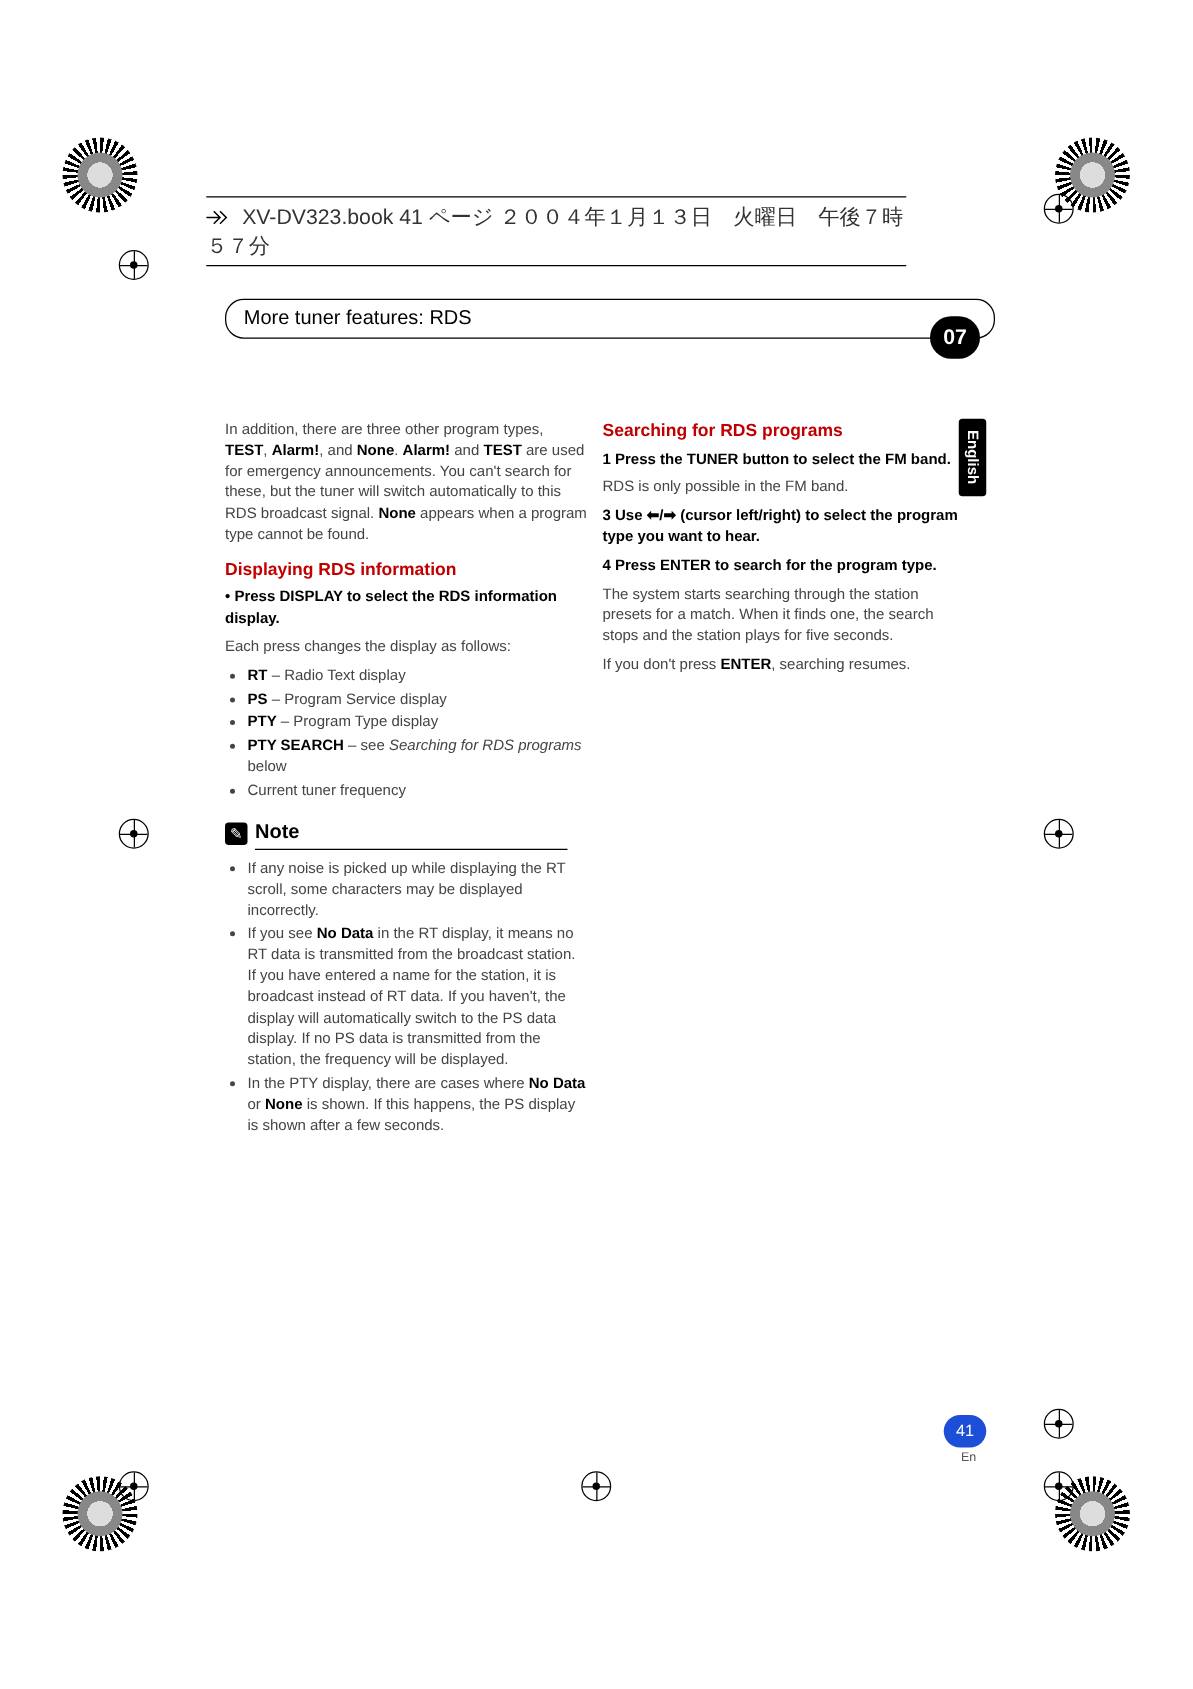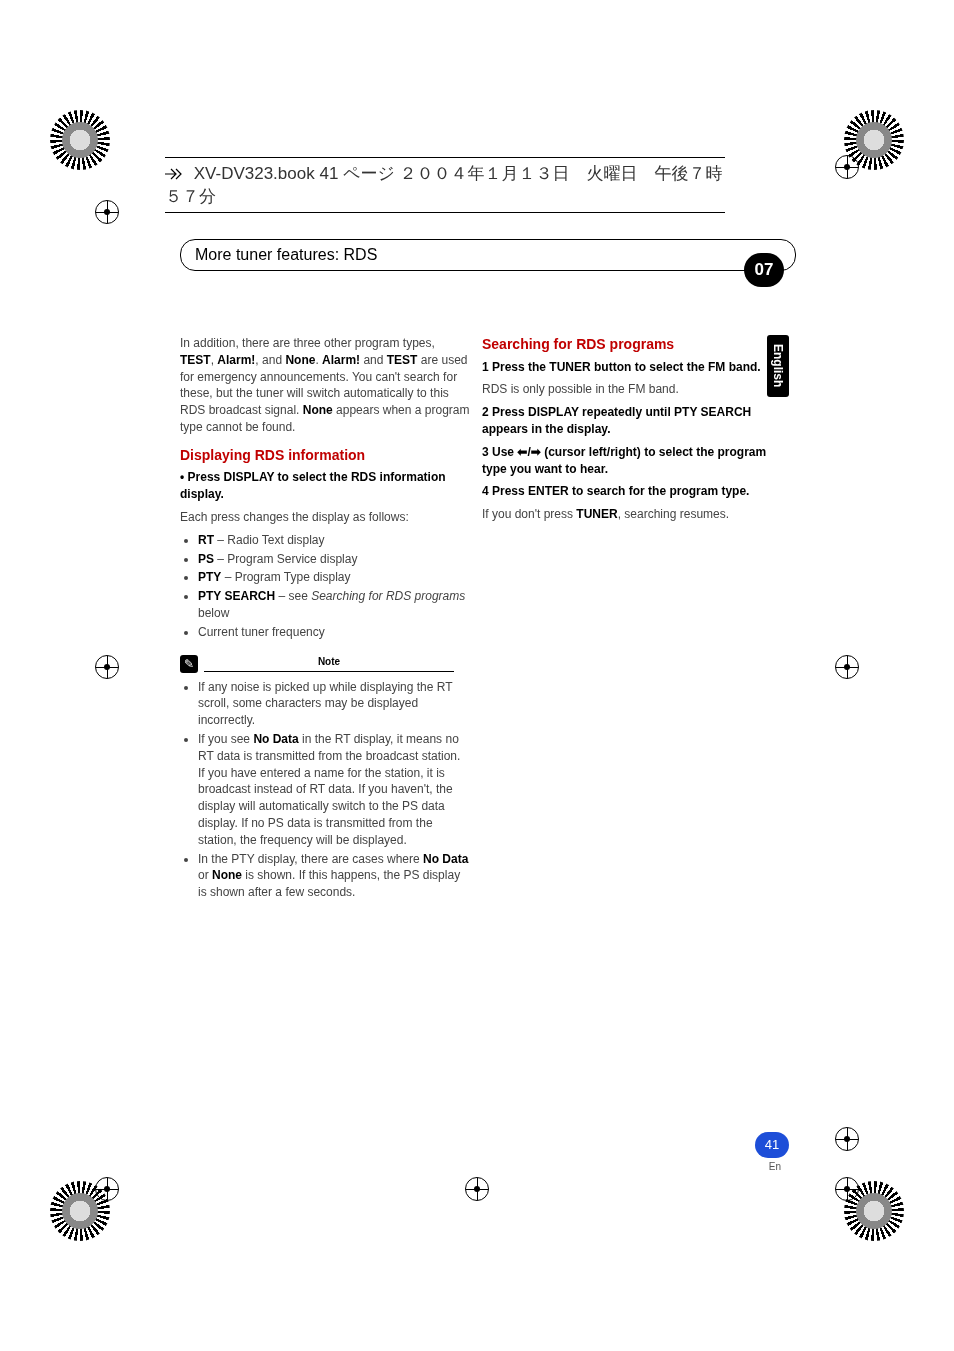--- a/index.html
+++ b/index.html
@@ -147,22 +147,21 @@
     font-size: 12px;
     line-height: 18px;
     text-align: center;
   }
   .note-label {
     font-weight: bold;
     color: #000;
     border-bottom: 1px solid #000;
     width: 250px;
     padding-bottom: 2px;
-    font-size: 10px;
-    text-align: center;
+    font-size: 16px;
   }
   .page-num {
     position: absolute;
     right: 165px;
     bottom: 193px;
     width: 34px;
     height: 26px;
     background: #1d4ed8;
     border-radius: 13px;
     color: #fff;
@@ -262,26 +261,26 @@
       <li><span>In the PTY display, there are cases where </span><b>No Data</b><span> or </span><b>None</b><span> is shown. If this happens, the PS display is shown after a few seconds.</span></li>
     </ul>
   </div>
 
   <div class="col">
     <div class="h3-red" style="margin-top:0;">Searching for RDS programs</div>
 
     <p><b>1    Press the TUNER button to select the FM band.</b></p>
     <p>RDS is only possible in the FM band.</p>
 
-    <p><b>2    Press DISPLAY repeatedly until PTY SEARCH appears in the display.</b></p>
 
     <p><b><span>3    Use </span><span>⬅/➡</span><span> (cursor left/right) to select the program type you want to hear.</span></b></p>
 
     <p><b>4    Press ENTER to search for the program type.</b></p>
-
-    <p><span>If you don't press </span><b>TUNER</b><span>, searching resumes.</span></p>
+    <p>The system starts searching through the station presets for a match. When it finds one, the search stops and the station plays for five seconds.</p>
+
+    <p><span>If you don't press </span><b>ENTER</b><span>, searching resumes.</span></p>
   </div>
 </div>
 
 <div class="page-num">
   <span>41</span>
 </div>
 <div class="page-lang">En</div>
 
 </body></html>

